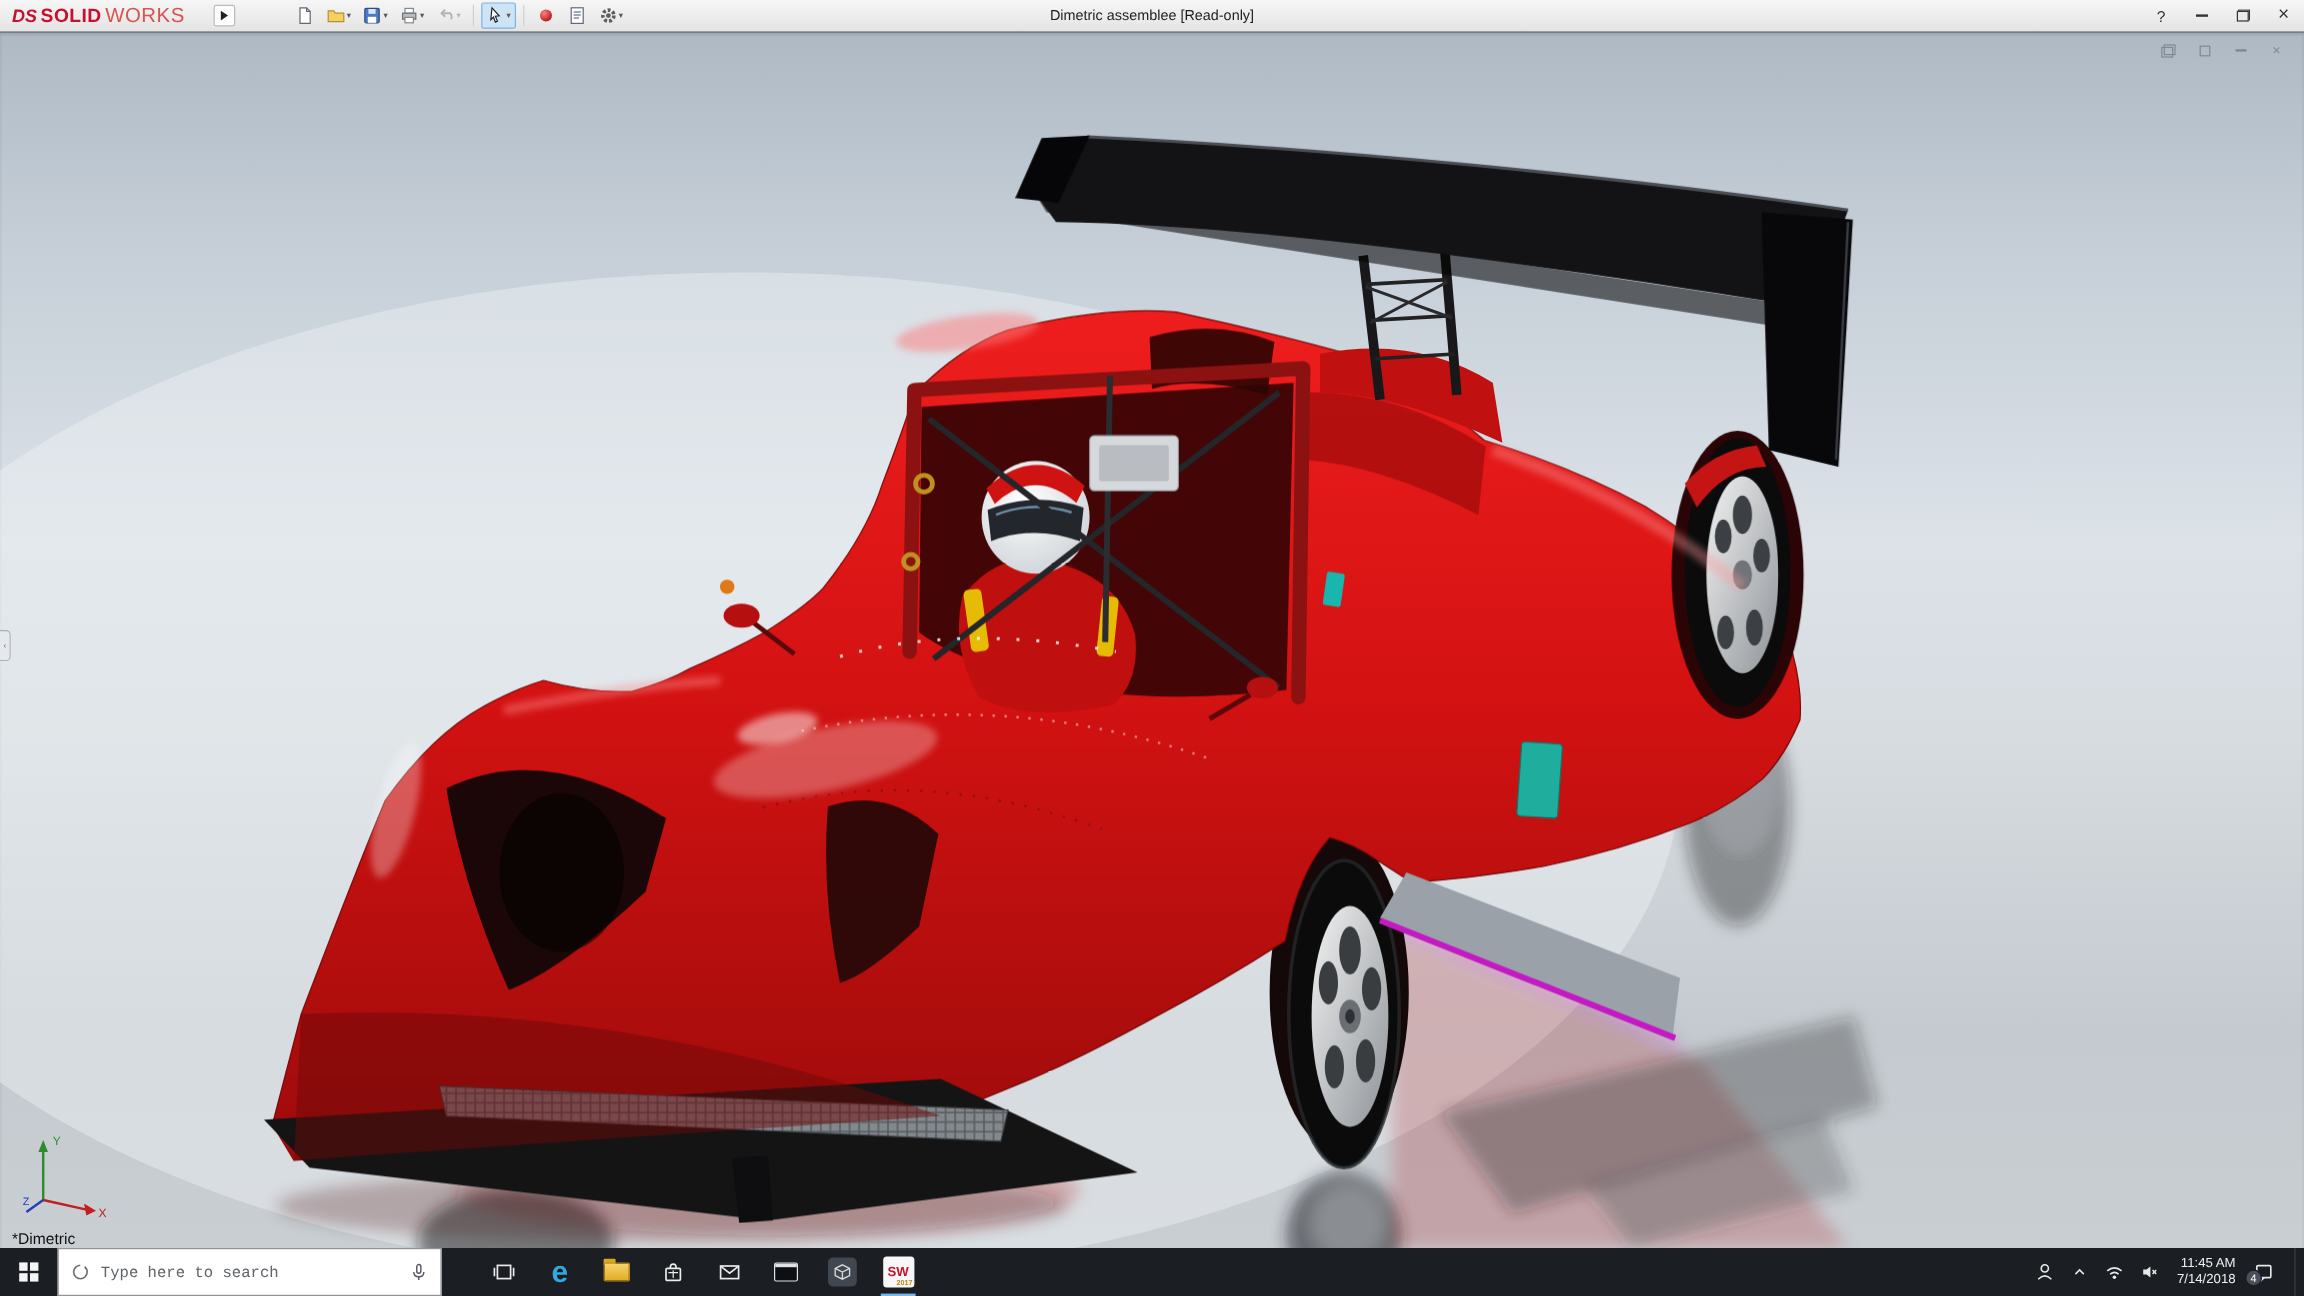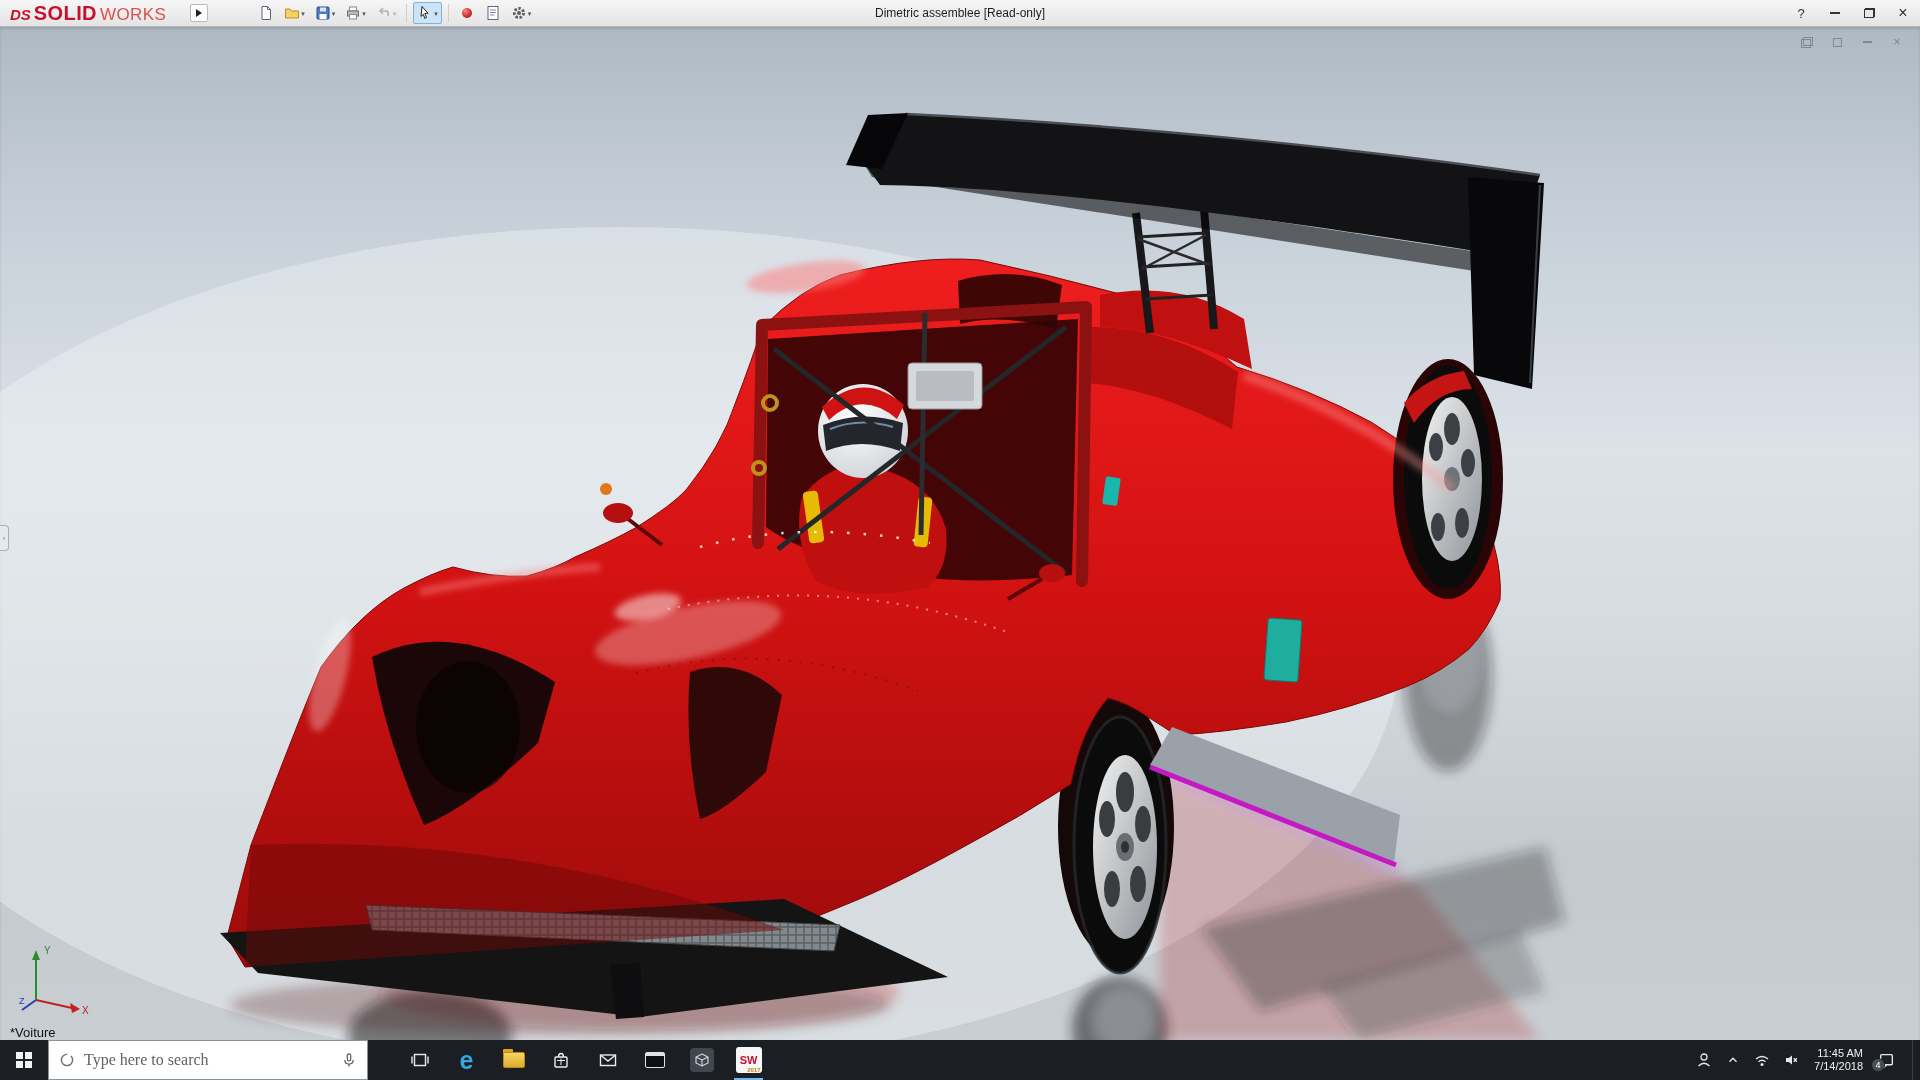--- a/index.html
+++ b/index.html
@@ -5,21 +5,21 @@
   * { box-sizing: border-box; margin: 0; padding: 0; }
   html,body { width:1920px; height:1080px; overflow:hidden; }
   body { font-family:"Liberation Sans","DejaVu Sans",sans-serif; background:#000; }
   .app { position:relative; width:1920px; height:1080px; display:flex; flex-direction:column; }
 
   
   .titlebar { height:27px; flex:0 0 27px; background:linear-gradient(#f6f6f6,#e4e4e4);
     border-bottom:1px solid #b6b6b6; display:flex; align-items:center; position:relative;gap:16px; }
   .brand { display:flex; align-items:baseline; gap:3px; padding:0 8px 0 10px; }
   .brand .ds { color:#c8102e; font-weight:bold; font-style:italic; font-size:15px; }
-  .brand .solid { color:#c8102e; font-weight:700; font-size:20px; letter-spacing:.4px; }
+  .brand .solid { color:#c8102e; font-weight:700; font-size:16px; letter-spacing:.4px; }
   .brand .works { color:#d9534f; font-weight:400; font-size:17px; letter-spacing:.4px; }
   .flyout { width:18px; height:18px; border:1px solid #bbb; background:#fdfdfd; border-radius:2px;
     display:flex; align-items:center; justify-content:center; margin-right:10px; }
   .flyout i { width:0; height:0; border-left:6px solid #222; border-top:4px solid transparent; border-bottom:4px solid transparent; }
   .tools { display:flex; align-items:center; gap:2px; margin-left:20px; }
   .tool { display:flex; align-items:center; gap:1px; padding:2px 3px; border:1px solid transparent; border-radius:2px; background:transparent; }
   .tool svg { width:16px; height:16px; display:block; }
   .tool.pressed { background:#cde3f6; border-color:#7fb2e0; }
   .caret { font-size:7px; color:#555; line-height:1; }
   .caret.dis { color:#b5b5b5; }
@@ -50,21 +50,21 @@
   .panel-tab { position:absolute; left:0; top:498px; width:9px; height:26px; background:#e5e9ed;
     border:1px solid #a8b0b8; border-left:none; border-radius:0 4px 4px 0; z-index:5;
     display:flex; align-items:center; justify-content:center; font-size:7px; color:#68707a; }
 
   
   .taskbar { height:40px; flex:0 0 40px; background:#1b1e23; display:flex; align-items:stretch; color:#ececec; z-index:10; }
   .start { width:48px; display:flex; align-items:center; justify-content:center; }
   .winlogo { display:grid; grid-template-columns:7px 7px; grid-template-rows:7px 7px; gap:1.6px; }
   .winlogo b { background:#f2f4f6; display:block; }
   .search { width:320px; background:#ffffff; border:1px solid #8d9299; display:flex; align-items:center; gap:9px; padding:0 10px; }
-  .search input { border:none; outline:none; flex:1; font-size:16px; color:#ef4444; background:transparent; font-family:Liberation Serif, serif; }
+  .search input { border:none; outline:none; flex:1; font-size:13px; color:#ef4444; background:transparent; font-family:Liberation Mono, monospace; }
   .search input::placeholder { color:#5f6368; opacity:1; }
   .search svg { flex:0 0 auto; display:block; }
   .apps { display:flex; margin-left:28px; }
   .app-btn { width:47px; display:flex; align-items:center; justify-content:center; position:relative; }
   .app-btn.active::after { content:""; position:absolute; bottom:0; left:9px; right:9px; height:2px; background:#76b9ed; }
   .edge-e { color:#35a6e0; font-size:25px; font-weight:bold; line-height:1; }
   .folder { position:relative; width:22px; height:16px; }
   .folder::before { content:""; position:absolute; left:0; top:-3px; width:10px; height:5px; background:#d9a625; border-radius:1px 1px 0 0; }
   .folder::after { content:""; position:absolute; inset:0; background:linear-gradient(#f6d568,#e0ac28); border-radius:1.5px; border:1px solid #b8891c; }
   .cmdwin { width:20px; height:16px; border:1.5px solid #dfe3e7; background:#0d0f12; border-radius:2px; position:relative; }
@@ -352,21 +352,21 @@
       <line x1="18" y1="60" x2="18" y2="18" stroke="#2c8c2c" stroke-width="2"></line>
       <polygon points="14,20 22,20 18,10" fill="#2c8c2c"></polygon>
       <text x="26" y="14" font-size="10" fill="#2c8c2c">Y</text>
       <line x1="18" y1="60" x2="54" y2="68" stroke="#c02020" stroke-width="2"></line>
       <polygon points="52,63 54,73 62,69" fill="#c02020"></polygon>
       <text x="64" y="74" font-size="10" fill="#c02020">X</text>
       <line x1="18" y1="60" x2="4" y2="70" stroke="#2040c0" stroke-width="2"></line>
       <text x="1" y="64" font-size="9" fill="#2040c0">Z</text>
     </svg>
 
-    <div class="viewlabel">*Voiture</div>
+    <div class="viewlabel">*Dimetric</div>
     <div class="panel-tab">‹</div>
   </main>
 
   <footer class="taskbar">
     <div class="start">
       <span class="winlogo">
           <b></b>
           <b></b>
           <b></b>
           <b></b>

